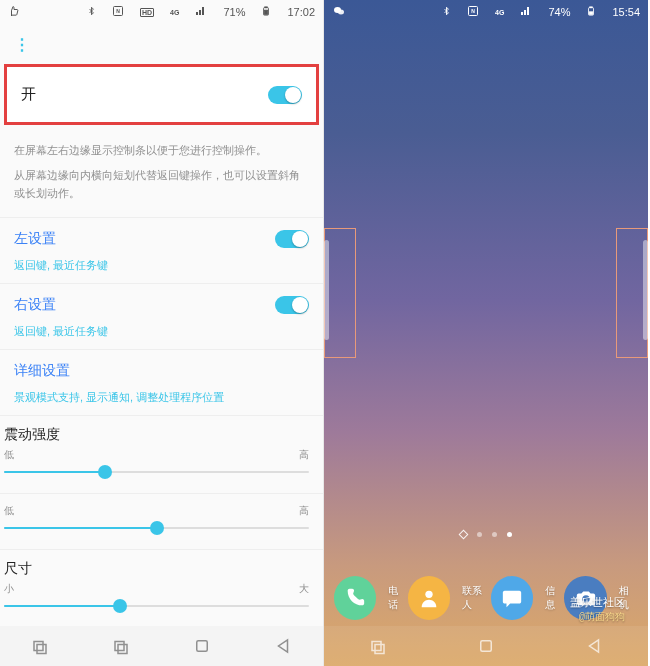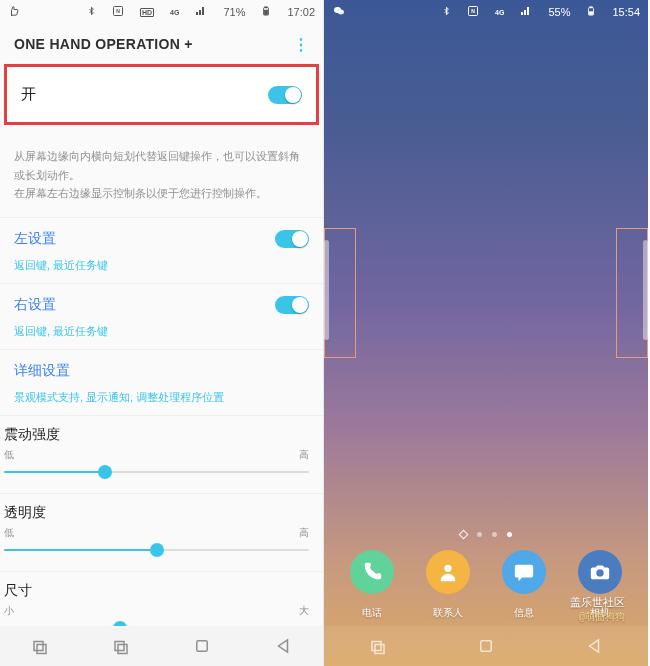--- a/index.html
+++ b/index.html
@@ -62,21 +62,21 @@
   .hl-box { position: absolute; border: 1.5px solid #e89a7a; width: 32px; height: 130px; top: 228px; }
   .hl-left { left: 0; }
   .hl-right { right: 0; }
 
   .pager { position: absolute; bottom: 128px; left: 0; right: 0; display: flex; gap: 10px; justify-content: center; }
   .pager-dot { width: 5px; height: 5px; border-radius: 50%; background: rgba(255,255,255,0.5); }
   .pager-dot.active { background: #fff; }
   .pager-home { width: 7px; height: 7px; border: 1px solid rgba(255,255,255,0.9); transform: rotate(45deg); margin-top: -1px; }
 
   .dock { position: absolute; bottom: 46px; left: 0; right: 0; display: flex; justify-content: space-around; padding: 0 10px; }
-  .app-item { display: flex; flex-direction: column; align-items: center; gap: 12px; }
+  .app-item { display: flex; flex-direction: row; align-items: center; gap: 12px; }
   .app-icon { width: 44px; height: 44px; border-radius: 50%; display: flex; align-items: center; justify-content: center; }
   .app-label { font-size: 10px; color: #fff; text-shadow: 0 1px 2px rgba(0,0,0,0.3); }
 
   .watermark { position: absolute; right: 23px; bottom: 42px; text-align: right; font-size: 11px; }
   .wm-title { color: #fff; font-weight: 500; text-shadow: 0 1px 2px rgba(0,0,0,0.4); }
   .wm-sub { color: #f7d78a; font-size: 10px; text-shadow: 0 1px 2px rgba(0,0,0,0.4); font-family: Liberation Mono, monospace; }
 </style>
 </head>
 <body>
 
@@ -109,34 +109,33 @@
         <span><svg width="10" height="14" viewBox="0 0 24 24" fill="none" stroke="#555" stroke-width="2">
               <rect x="6" y="4" width="12" height="18" rx="2"></rect>
               <rect x="9" y="2" width="6" height="2"></rect>
               <rect x="8" y="10" width="8" height="10" fill="#555"></rect>
             </svg></span>
         <span>17:02</span>
       </span>
     </div>
 
     <div class="header">
-      <span class="header-title">ONE HAND OPERATION +</span>
       <span class="header-menu">⋮</span>
     </div>
 
     <div class="red-box">
       <div class="master-row">
         <span class="master-label">开</span>
         <span class="toggle on"></span>
       </div>
     </div>
 
     <div class="desc">
+      <div>在屏幕左右边缘显示控制条以便于您进行控制操作。</div>
       <div style="margin-top:6px">从屏幕边缘向内横向短划代替返回键操作，也可以设置斜角或长划动作。</div>
-      <div>在屏幕左右边缘显示控制条以便于您进行控制操作。</div>
     </div>
 
     <div class="setting-row">
       <div class="setting-main">
         <span class="setting-label">左设置</span>
         <span class="toggle on"></span>
       </div>
       <div class="setting-sub">返回键, 最近任务键</div>
     </div>
 
@@ -160,21 +159,20 @@
         <span>高</span>
       </div>
       <div class="slider-track">
         <div class="slider-bar"></div>
         <div class="slider-fill" style="width:33%"></div>
         <div class="slider-thumb" style="left:33%"></div>
       </div>
     </div>
 
     <div class="slider-row">
-      <div class="slider-label">透明度</div>
       <div class="slider-ends">
         <span>低</span>
         <span>高</span>
       </div>
       <div class="slider-track">
         <div class="slider-bar"></div>
         <div class="slider-fill" style="width:50%"></div>
         <div class="slider-thumb" style="left:50%"></div>
       </div>
     </div>
@@ -231,21 +229,21 @@
               <path d="M7 7l10 10-5 5V2l5 5L7 17"></path>
             </svg></span>
         <span><svg width="12" height="12" viewBox="0 0 24 24">
               <rect x="3" y="3" width="18" height="18" rx="2" fill="none" stroke="#fff" stroke-width="2"></rect>
               <text x="12" y="16" text-anchor="middle" font-size="10" fill="#fff" font-weight="bold">N</text>
             </svg></span>
         <span style="font-size:7px;font-weight:bold">4G</span>
         <span><svg width="12" height="12" viewBox="0 0 24 24" fill="#fff">
               <path d="M2 20h4v-6H2zm6 0h4V10H8zm6 0h4V4h-4z"></path>
             </svg></span>
-        <span>55%</span>
+        <span>74%</span>
         <span><svg width="10" height="14" viewBox="0 0 24 24" fill="none" stroke="#fff" stroke-width="2">
               <rect x="6" y="4" width="12" height="18" rx="2"></rect>
               <rect x="9" y="2" width="6" height="2"></rect>
               <rect x="8" y="14" width="8" height="6" fill="#fff"></rect>
             </svg></span>
         <span>15:54</span>
       </span>
     </div>
 
     <div class="hl-box hl-left"></div>

